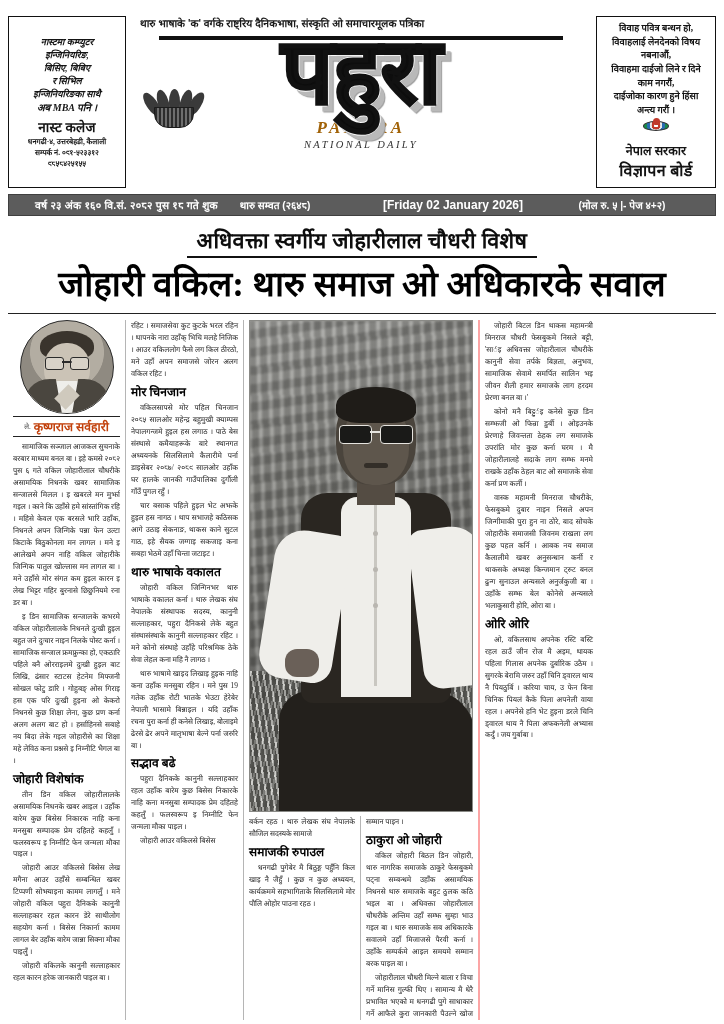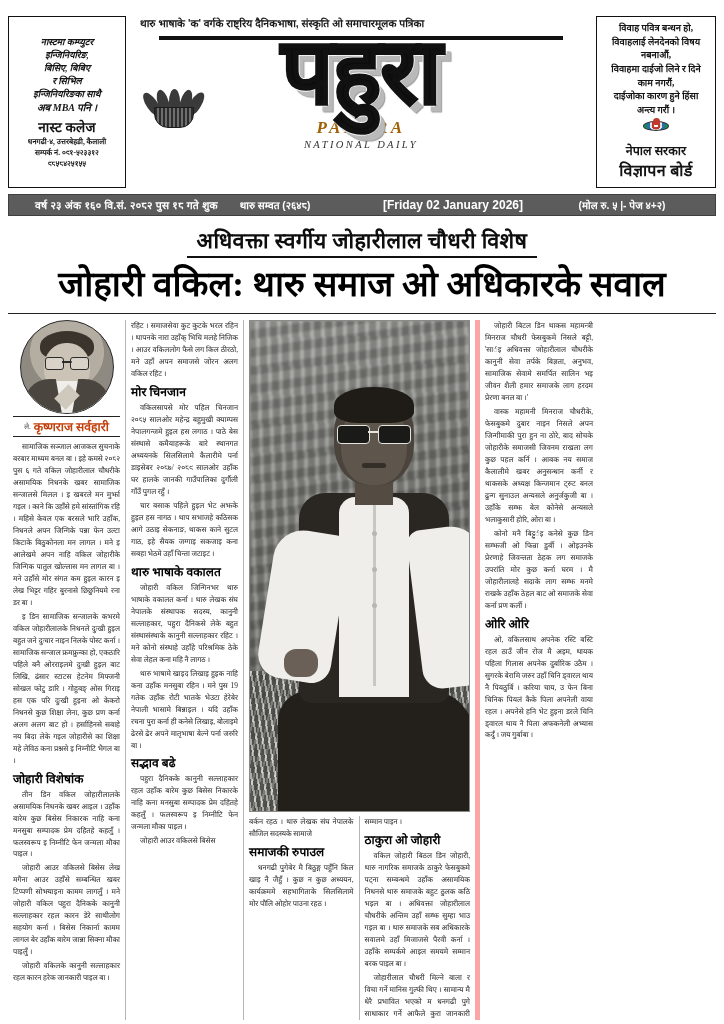--- a/index.html
+++ b/index.html
@@ -83,21 +83,21 @@
   .rule-under{height:1.2px;background:#222;margin:9px 8px 0 8px;}
 
   
   .body-area{margin:6px 8px 0 8px;position:relative;height:700px;}
   .cols{display:flex;height:100%;gap:0;}
   .col{
     width:118px;flex:0 0 118px;box-sizing:border-box;padding:0 5px;
     border-right:1px solid #b5b5b5;position:relative;overflow:hidden;
   }
   .col:last-child{border-right:none;}
-  .col.wide-photo{flex:0 0 236px;width:236px;border-right:5px solid #fca5a5;padding:0 5px;}
+  .col.wide-photo{flex:0 0 236px;width:236px;border-right:2px solid #fca5a5;padding:0 5px;}
   p.t{
     font-size:7.4px;line-height:1.62;text-align:justify;margin:0 0 2px 0;
     text-indent:9px;color:#1b1b1b;font-family:"Liberation Serif",serif;
     word-spacing:-.2px;
   }
   h4.sub{
     font-size:12px;font-weight:900;margin:3px 0 2px 0;color:#000;
     font-family:"Liberation Serif",serif;letter-spacing:.1px;
   }
   
@@ -313,21 +313,21 @@
             <h4 class="sub">ठाकुरा ओ जोहारी</h4>
             <p class="t">वकिल जोहारी बिठल डिन जोहारी, थारु नागरिक समाजके ठाकुरे फेसबुकमे पट्ना सम्बन्धमे उहाँक असामयिक निधनसे थारु समाजके बहुट ठुलक कठि भइल बा । अधिवक्ता जोहारीलाल चौधरीके अन्तिम उहाँ सम्झ सुम्हा भाउ गइल बा । थारु समाजके सब अधिकारके सवालमे उहाँ मिजाजसे पैरवी कर्ना । उहाँके सम्पर्कमे आइल समयमे सम्मान बरक पाइल बा ।</p>
             <p class="t">जोहारीलाल चौधरी मिल्ने बाला र विचा गर्ने मानिस गुल्फी थिए । सामान्य मै धेरै प्रभावित भएको म धनगढी पुगे साधाकार गर्ने आफैले कुरा जानकारी पैउल्ने खोज बाउका आफ्नो बसोबास मा सल्लाहकार बाहेक उनी उहाँकै गरेका कुरा र उनीहरूलाई नियोग मिल्नासे उहाँ तयार उन । मा उनीहरुलाई सहयोग गर्ने सहयोग गर्ने सहयोग गर्ने ।</p>
 
           </div>
         </div>
       </div>
 
       <div class="col">
         <p class="t">जोहारी बिटल डिन थाकस महामन्त्री मिनराज चौधरी फेसबुकमे निसले बट्टी, 'सार्इ अधिवक्ता जोहारीलाल चौधरीके कानुनी सेवा तर्पके बिज्ञता, अनुभव, सामाजिक सेवामे समर्पित सालिन भइ जीवन शैली हमार समाजके लाग हरदम प्रेरणा बनल बा ।'</p>
+        <p class="t">कोनो मनै बिट्टुर्इ कनेसे कुछ डिन सम्झजी ओ फिन्रा डुर्बी । ओइउनके प्रेरणाहे जिवन्तता ठेहक लग समाजके उपरांति मोर कुछ कर्ना घरम । मै जोहारीलालहे सदाके लाग सम्झ मनमे राखके उहाँक ठेहल बाट ओ समाजके सेवा कर्ना प्रण कर्ली ।</p>
         <p class="t">वास्क महामनी मिनराज चौधरीके, फेसबुकमे दुबार नाइन निसले अपन जिन्गीमाकी पुरा हुन ना ठोरे, बाद सोचके जोहारीके समाजसी जिवनम राखला लग कुछ पहल कर्नि । आबक नय समाज कैलालीमे खबर अनुसन्धान कर्नी र थाकसके अध्यक्ष किन्जमान ट्रुट बनल ढुन्ग सुनाउल अन्यसले अनुर्जकुजी बा । उहाँके सम्झ बेल कोनेसे अन्यसले भलाकुसारी होरि, ओरा बा ।</p>
-        <p class="t">कोनो मनै बिट्टुर्इ कनेसे कुछ डिन सम्झजी ओ फिन्रा डुर्बी । ओइउनके प्रेरणाहे जिवन्तता ठेहक लग समाजके उपरांति मोर कुछ कर्ना घरम । मै जोहारीलालहे सदाके लाग सम्झ मनमे राखके उहाँक ठेहल बाट ओ समाजके सेवा कर्ना प्रण कर्ली ।</p>
         <h4 class="sub">ओरि ओरि</h4>
         <p class="t">ओ, वकिलसाथ अपनेक रस्टि बस्टि रहल ठाउँ जीन रोज मै अइम, थायक पहिला गिलास अपनेक दुर्बारिक उठैम । सुगरके बेरामि जरुर उहाँ चिनि ड्वारल थाय नै पियठुर्बि । करिया चाय, उ फेन बिना चिनिक पियलं कैके पिला अपनेली वाया रहल । अपनेसे हनि भेट हुइना डरले चिनि ड्वारल थाय नै पिला अफकनेली अभ्यास कर्दुँ । जय गुर्बाबा ।</p>
       </div>
 
     </div>
   </div>
 </div>
 
 </body></html>

